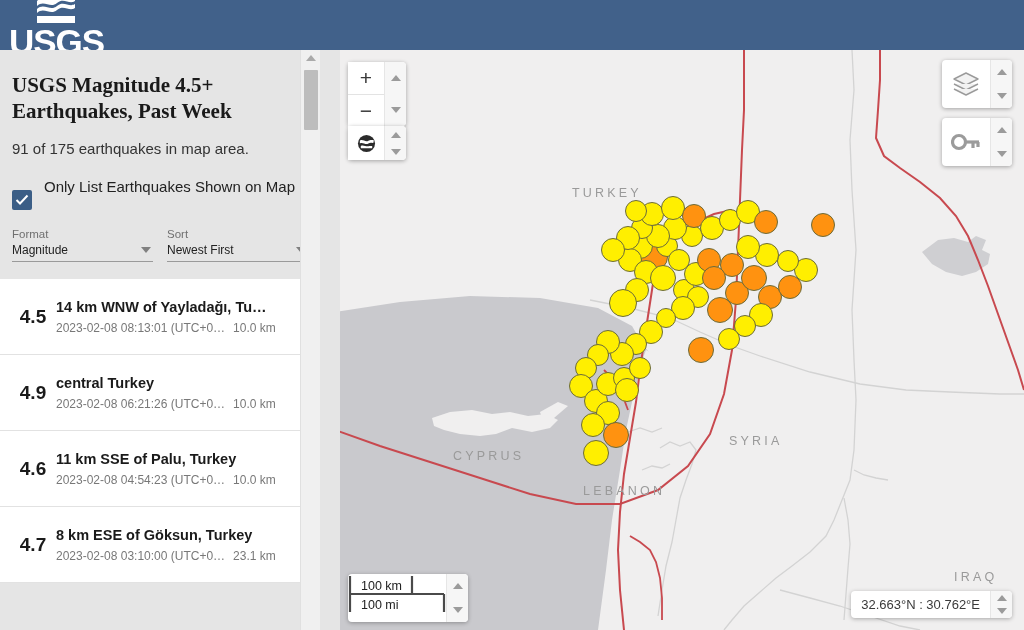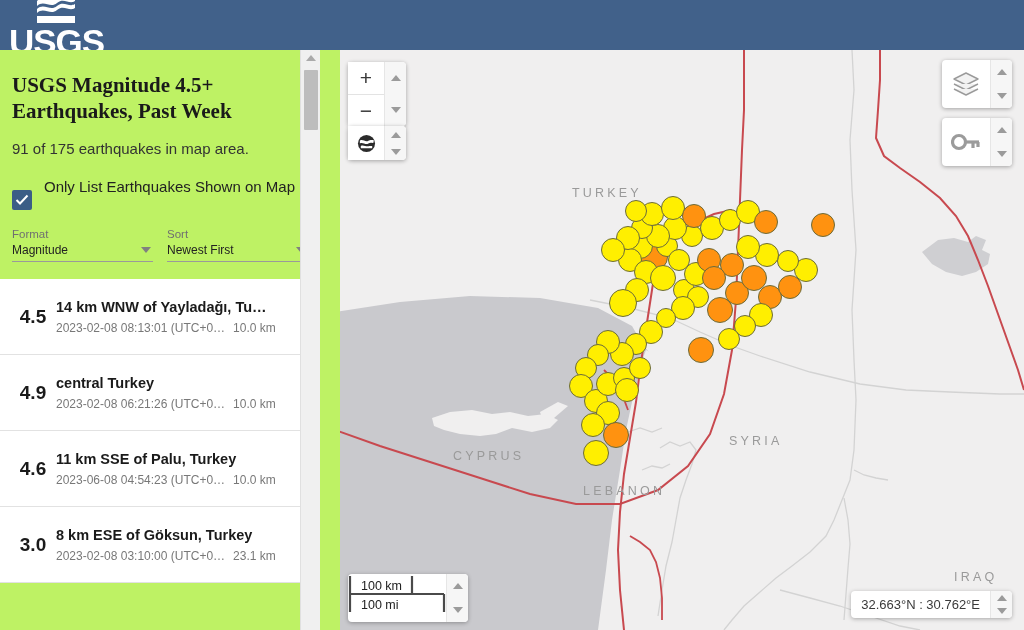--- a/index.html
+++ b/index.html
@@ -28,21 +28,21 @@
     font-size: 35px;
     letter-spacing: -1px;
     line-height: 34px;
     margin-left: 1px;
   }
 
   
   #sidebar {
     position: absolute; left: 0; top: 50px;
     width: 340px; height: 580px;
-    background: #bef264;
+    background: #e5e5e5;
     overflow: hidden;
   }
   #sidebar-inner { position: relative; width: 320px; height: 580px; }
 
   #panel-title {
     font-family: "Liberation Serif", serif;
     font-weight: bold;
     font-size: 21px;
     line-height: 26px;
     color: #1a1a1a;
@@ -301,27 +301,27 @@
                 <span class="quake-time">2023-02-08 06:21:26 (UTC+0…</span>
                 <span class="quake-depth">10.0 km</span>
               </div>
             </div>
           </div>
           <div class="quake-row">
             <div class="quake-mag">4.6</div>
             <div class="quake-body">
               <div class="quake-place">11 km SSE of Palu, Turkey</div>
               <div class="quake-meta">
-                <span class="quake-time">2023-06-08 04:54:23 (UTC+0…</span>
+                <span class="quake-time">2023-02-08 04:54:23 (UTC+0…</span>
                 <span class="quake-depth">10.0 km</span>
               </div>
             </div>
           </div>
           <div class="quake-row">
-            <div class="quake-mag">3.0</div>
+            <div class="quake-mag">4.7</div>
             <div class="quake-body">
               <div class="quake-place">8 km ESE of Göksun, Turkey</div>
               <div class="quake-meta">
                 <span class="quake-time">2023-02-08 03:10:00 (UTC+0…</span>
                 <span class="quake-depth">23.1 km</span>
               </div>
             </div>
           </div>
         </div>
 

